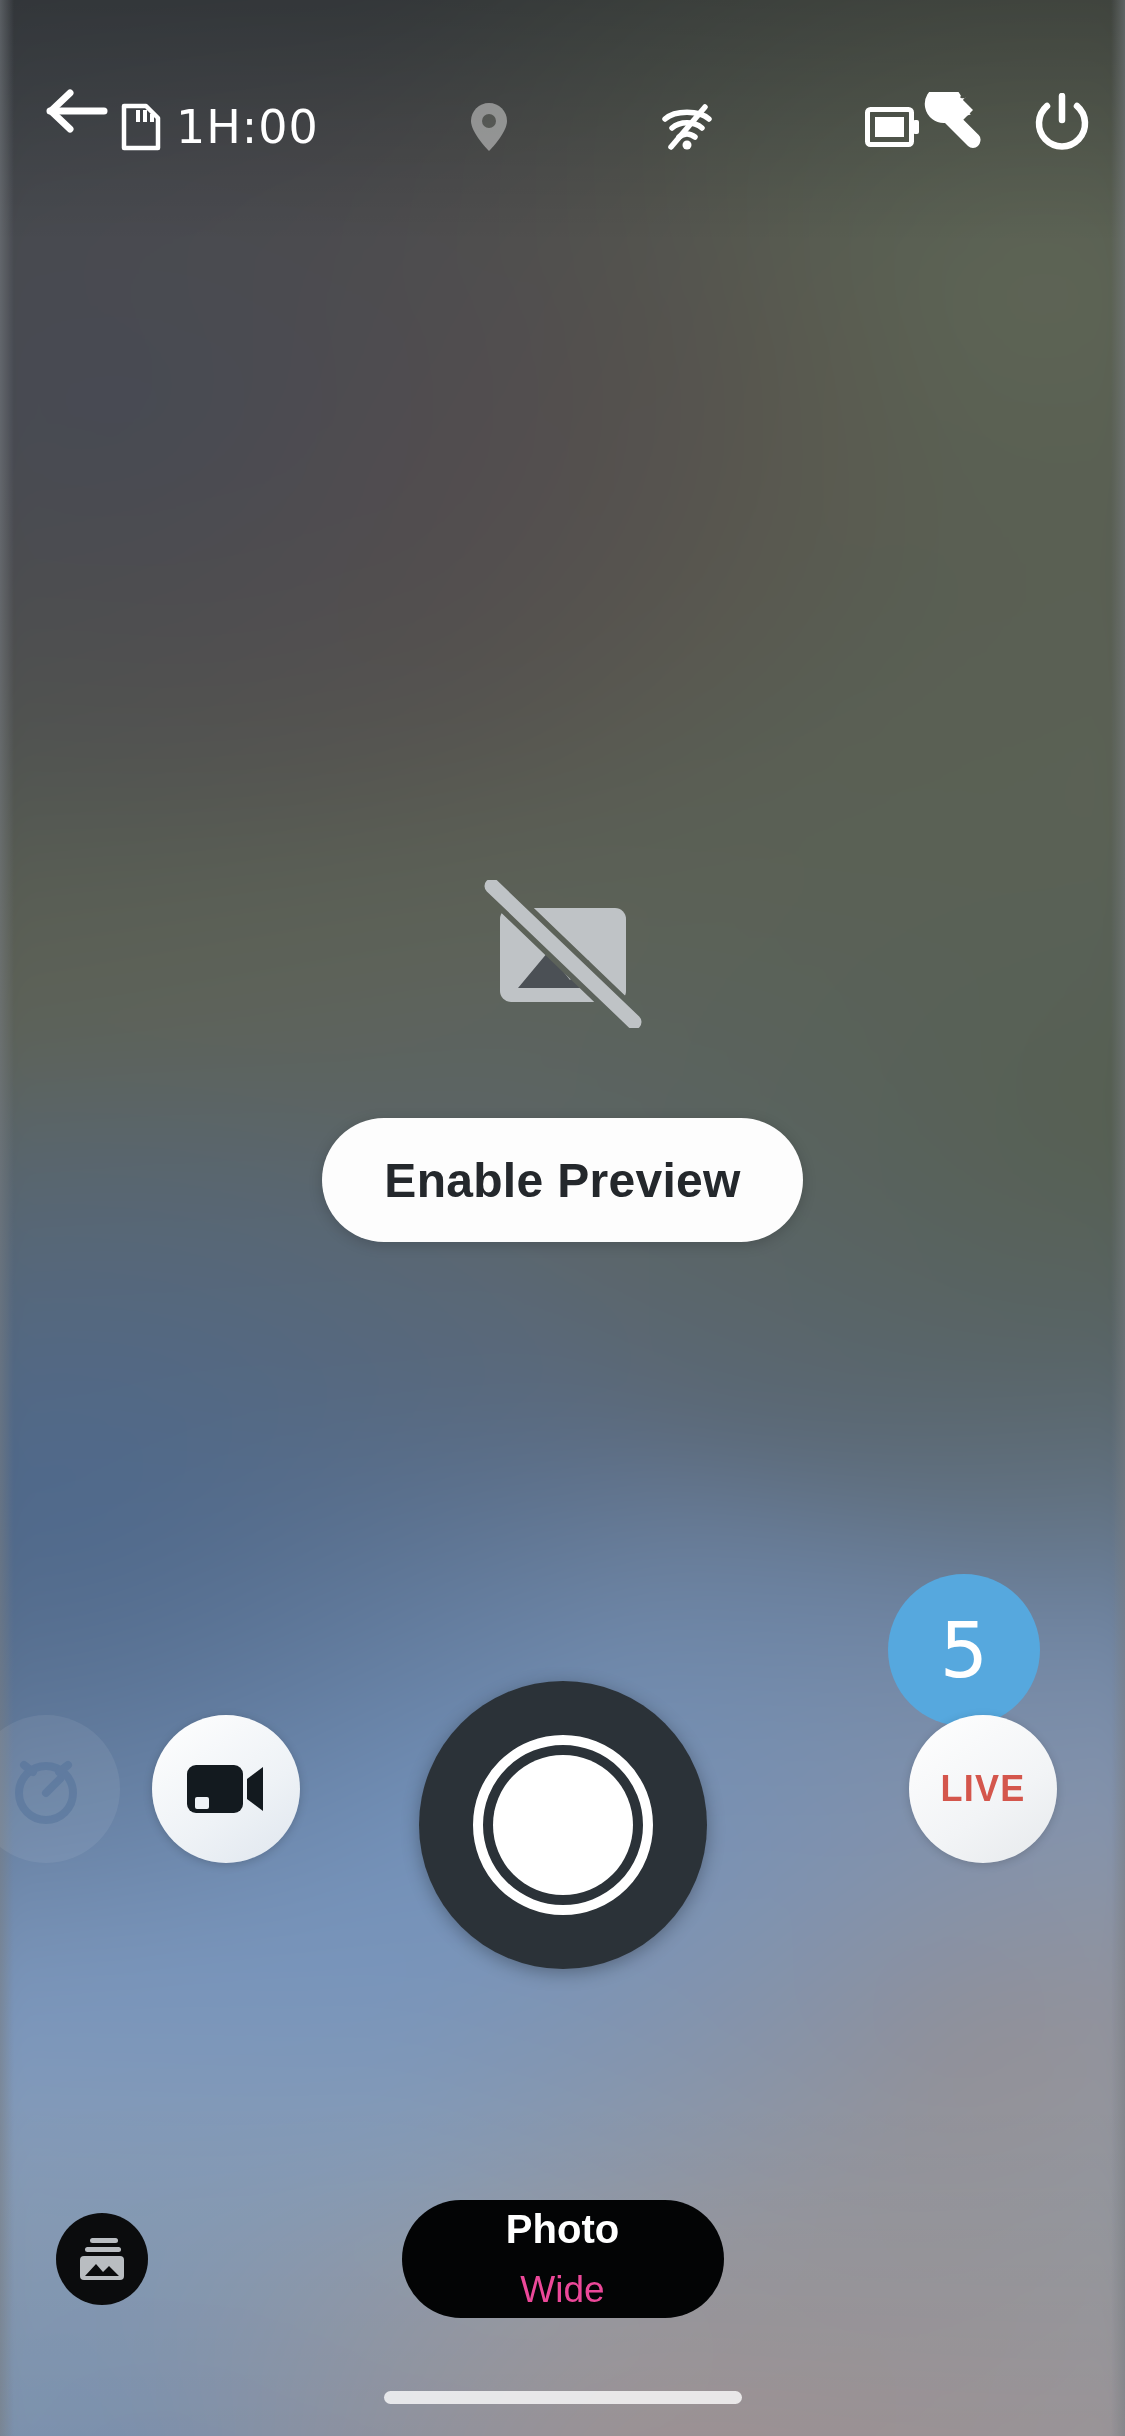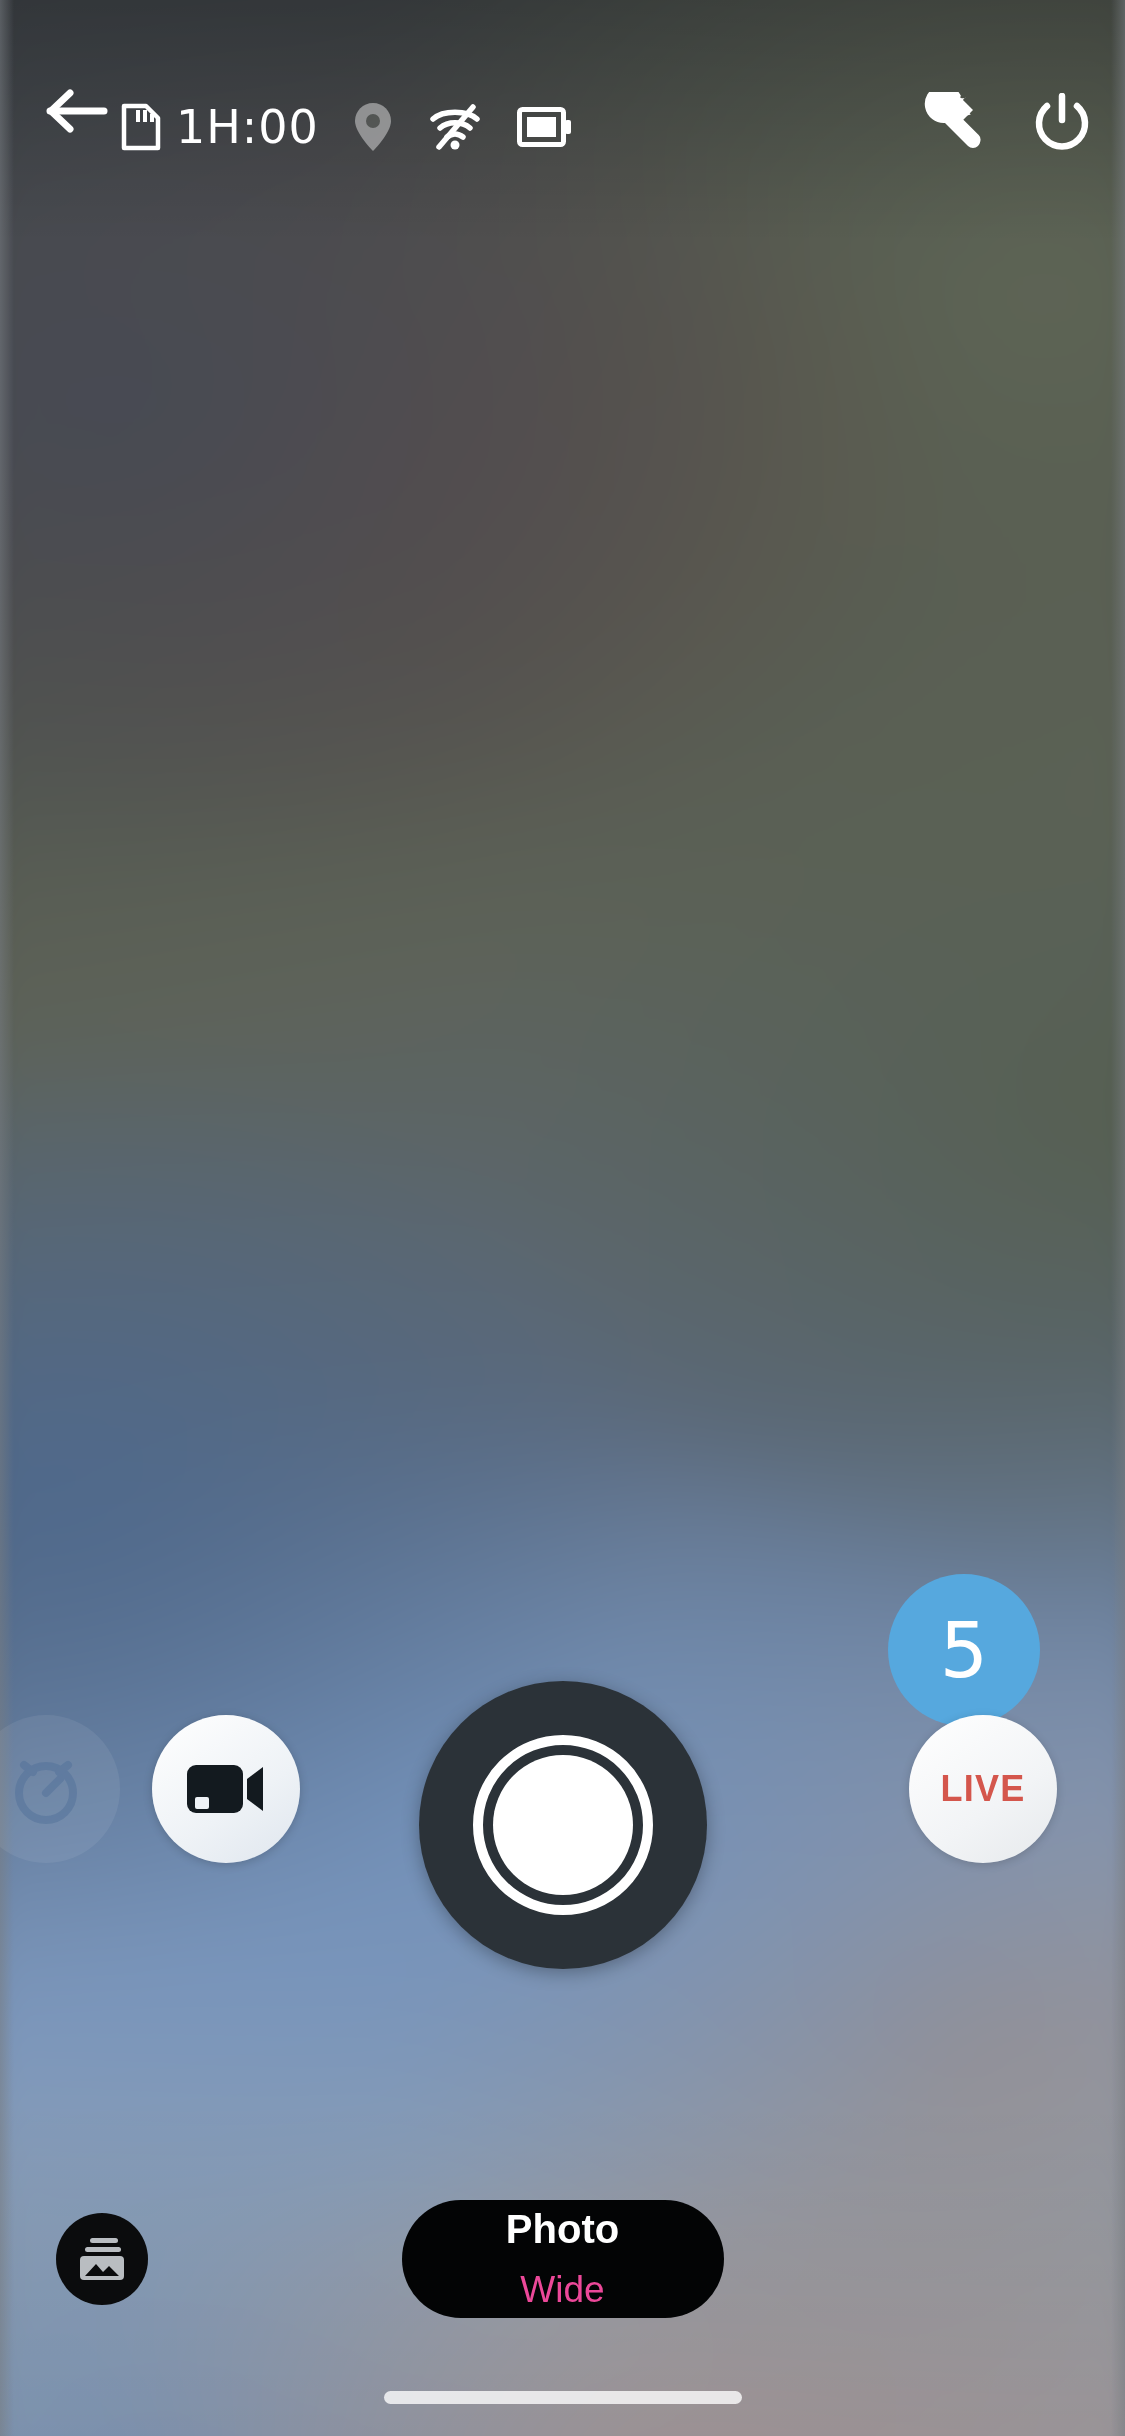--- a/index.html
+++ b/index.html
@@ -48,21 +48,21 @@
   
   #topbar {
     position:absolute; top:0; left:0; right:0; height:250px;
     display:flex; align-items:flex-end;
     padding:0 34px 96px 34px;
   }
   .tb-icon { display:flex; align-items:center; justify-content:center; }
   #back-btn { width:86px; height:86px; flex:0 0 auto; }
   #status-center {
     flex:1 1 auto;
-    display:flex; align-items:center; justify-content:flex-start;
+    display:flex; align-items:center; justify-content:space-between;
     gap:34px;
   }
   #sd-group { display:flex; align-items:center; gap:14px; }
   #sd-time {
     color:#fff; font-size:46px; letter-spacing:1px;
     font-family:"DejaVu Sans", sans-serif; font-weight:400;
   }
   #status-right { display:flex; align-items:center; gap:50px; flex:0 0 auto; }
   .dim { opacity:.42; }
 
@@ -233,20 +233,43 @@
       <div class="tb-icon">
         <svg width="58" height="60" viewBox="0 0 58 60">
           <path d="M14 13 A23 23 0 1 0 44 13" stroke="#fff" stroke-width="6.5" fill="none" stroke-linecap="round"></path>
           <path d="M29 3 V27" stroke="#fff" stroke-width="6.5" fill="none" stroke-linecap="round"></path>
         </svg>
       </div>
     </div>
 
   </div>
 
+  <div id="preview-block">
+
+    <div id="no-preview-icon">
+      <svg width="186" height="148" viewBox="0 0 186 148">
+        <defs>
+          <mask id="slashmask">
+            <rect x="0" y="0" width="186" height="148" fill="#fff"></rect>
+            <path d="M18 2 L168 146" stroke="#000" stroke-width="26" stroke-linecap="round"></path>
+          </mask>
+        </defs>
+        <g mask="url(#slashmask)">
+          <rect x="30" y="28" width="126" height="94" rx="11" fill="#bfc3c6"></rect>
+          <path d="M48 108 L78 72 L100 100 L118 80 L140 108 Z" fill="#4b5055"></path>
+        </g>
+        <path d="M22 6 L164 142" stroke="#bfc3c6" stroke-width="15" stroke-linecap="round"></path>
+      </svg>
+    </div>
+
+    <div id="enable-preview-btn">
+      <span id="enable-preview-label">Enable Preview</span>
+    </div>
+
+  </div>
 
   <div id="count-badge">
     <span id="count-value">5</span>
   </div>
 
   <div id="shutter-row">
 
     <div id="timer-btn">
       <svg width="80" height="80" viewBox="0 0 80 80">
         <circle cx="40" cy="44" r="27" fill="none" stroke="#5d7aa0" stroke-width="8"></circle>

